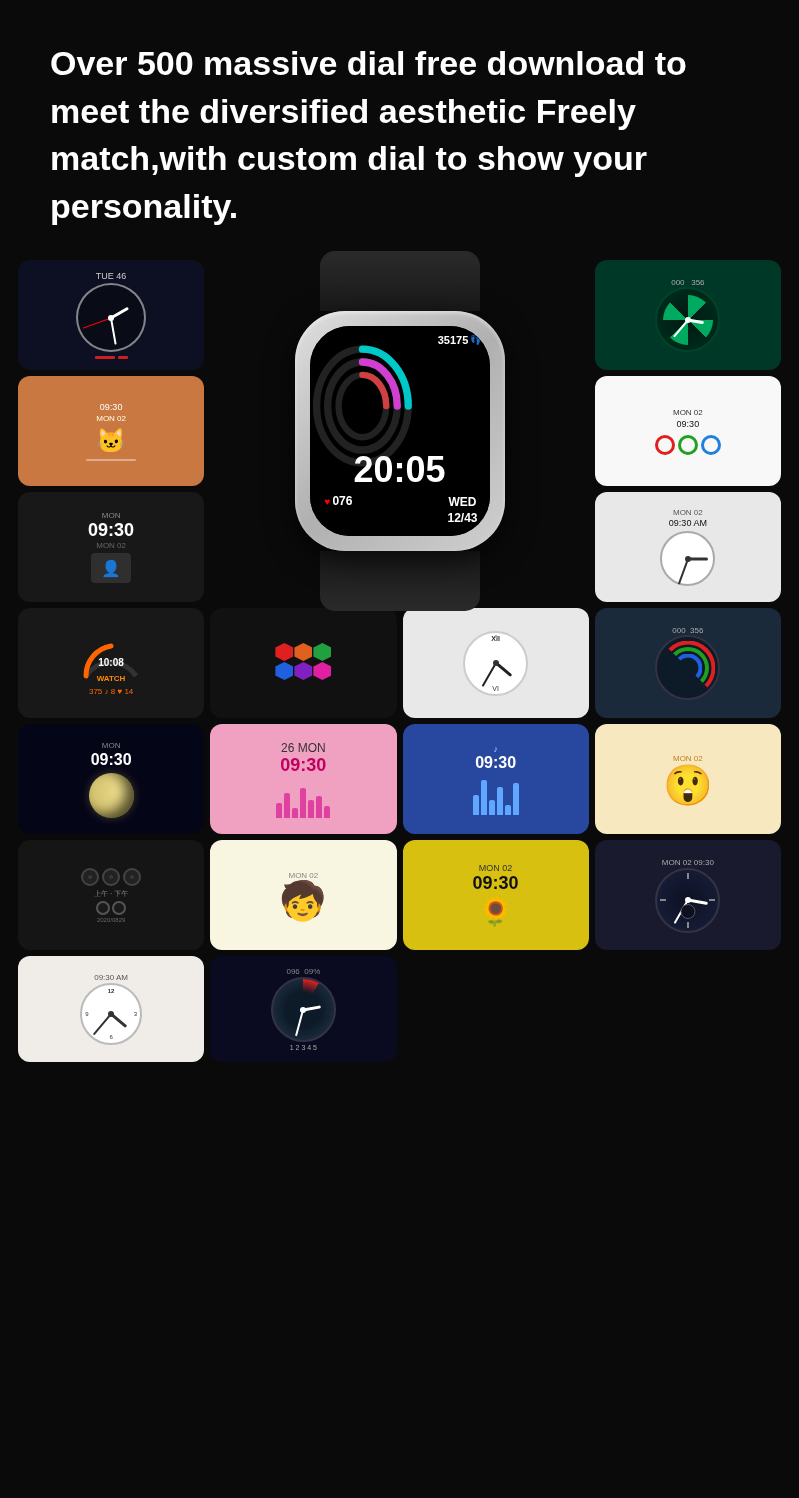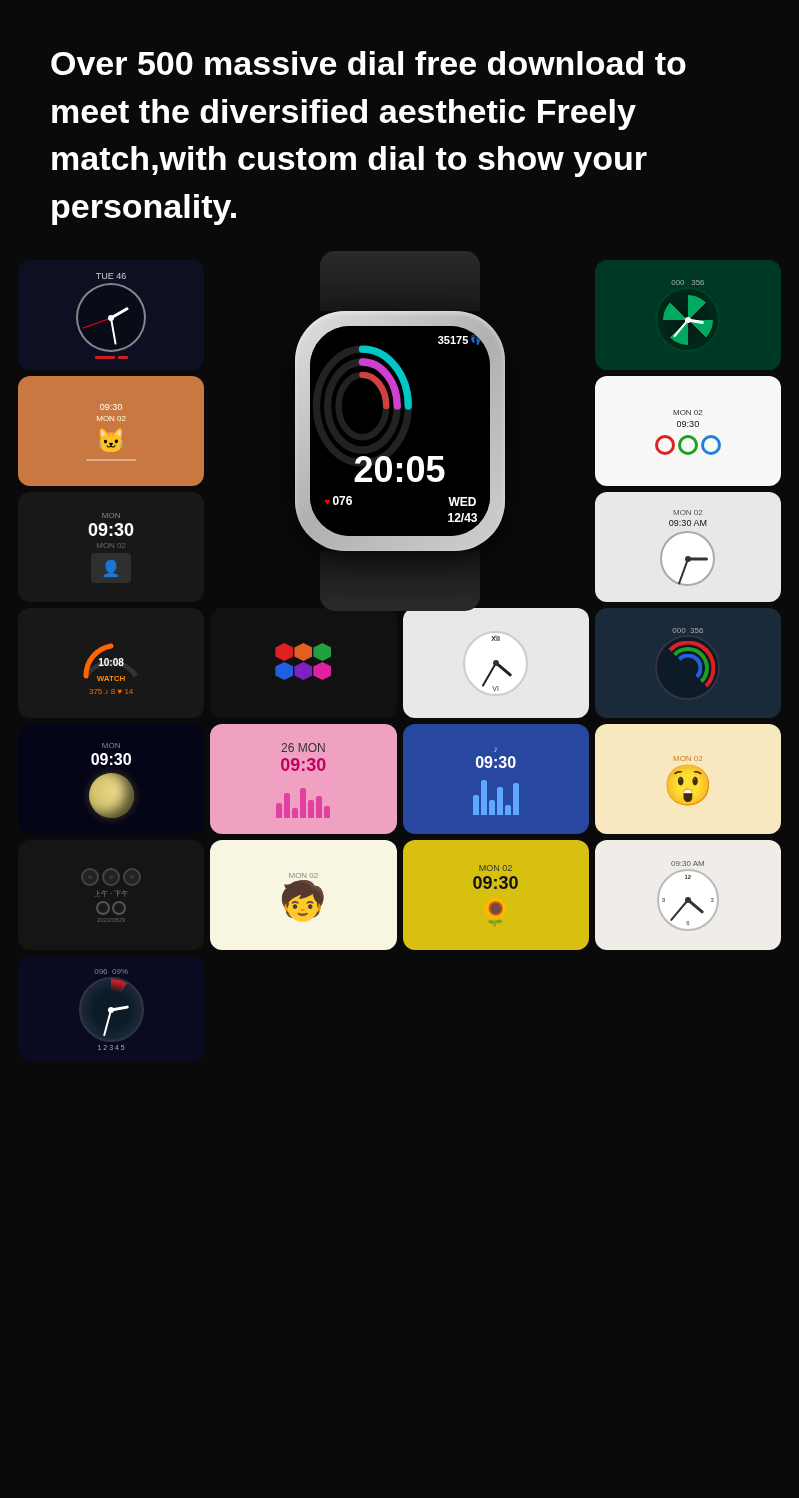--- a/index.html
+++ b/index.html
@@ -447,20 +447,38 @@
 
       <div class="grid-cell" style="background:#d8c010;">
         <div class="face-inner">
           <div style="color:#333; font-size:9px; margin-bottom:1px;">MON 02</div>
           <div style="color:#111; font-size:18px; font-weight:bold; line-height:1;">09:30</div>
 
           <div style="font-size:28px; margin-top:3px;">🌻</div>
         </div>
       </div>
 
+      <div class="grid-cell" style="background:#1a1a2e;">
+        <div class="face-inner">
+          <div style="color:#aaa; font-size:8px; margin-bottom:1px;">MON 02 09:30</div>
+
+          <div style="position:relative; width:65px; height:65px; border-radius:50%; background: radial-gradient(circle, #0d1020, #1a2040); border:2px solid #334;">
+
+            <div style="position:absolute; top:3px; left:50%; transform:translateX(-50%); width:2px; height:6px; background:#888;"></div>
+            <div style="position:absolute; bottom:3px; left:50%; transform:translateX(-50%); width:2px; height:6px; background:#888;"></div>
+            <div style="position:absolute; left:3px; top:50%; transform:translateY(-50%); width:6px; height:2px; background:#888;"></div>
+            <div style="position:absolute; right:3px; top:50%; transform:translateY(-50%); width:6px; height:2px; background:#888;"></div>
+            <div class="ah" style="transform:translateX(-50%) rotate(100deg); background:white;"></div>
+            <div class="am" style="transform:translateX(-50%) rotate(210deg); background:white;"></div>
+            <div class="acenter"></div>
+
+            <div style="position:absolute; bottom:12px; left:50%; transform:translateX(-50%); width:15px; height:15px; border-radius:50%; background:#0d1020; border:1px solid #556;"></div>
+          </div>
+        </div>
+      </div>
 
       <div class="grid-cell" style="background:#f0ede8;">
         <div class="face-inner">
           <div style="color:#555; font-size:8px; margin-bottom:1px;">09:30 AM</div>
 
           <div class="analog-face" style="width:62px; height:62px; background:white; border-color:#bbb;">
             <div style="position:absolute; top:3px; left:50%; transform:translateX(-50%); color:#333; font-size:6px; font-weight:bold;">12</div>
             <div style="position:absolute; right:3px; top:50%; transform:translateY(-50%); color:#333; font-size:6px;">3</div>
             <div style="position:absolute; left:3px; top:50%; transform:translateY(-50%); color:#333; font-size:6px;">9</div>
             <div style="position:absolute; bottom:3px; left:50%; transform:translateX(-50%); color:#333; font-size:6px;">6</div>

